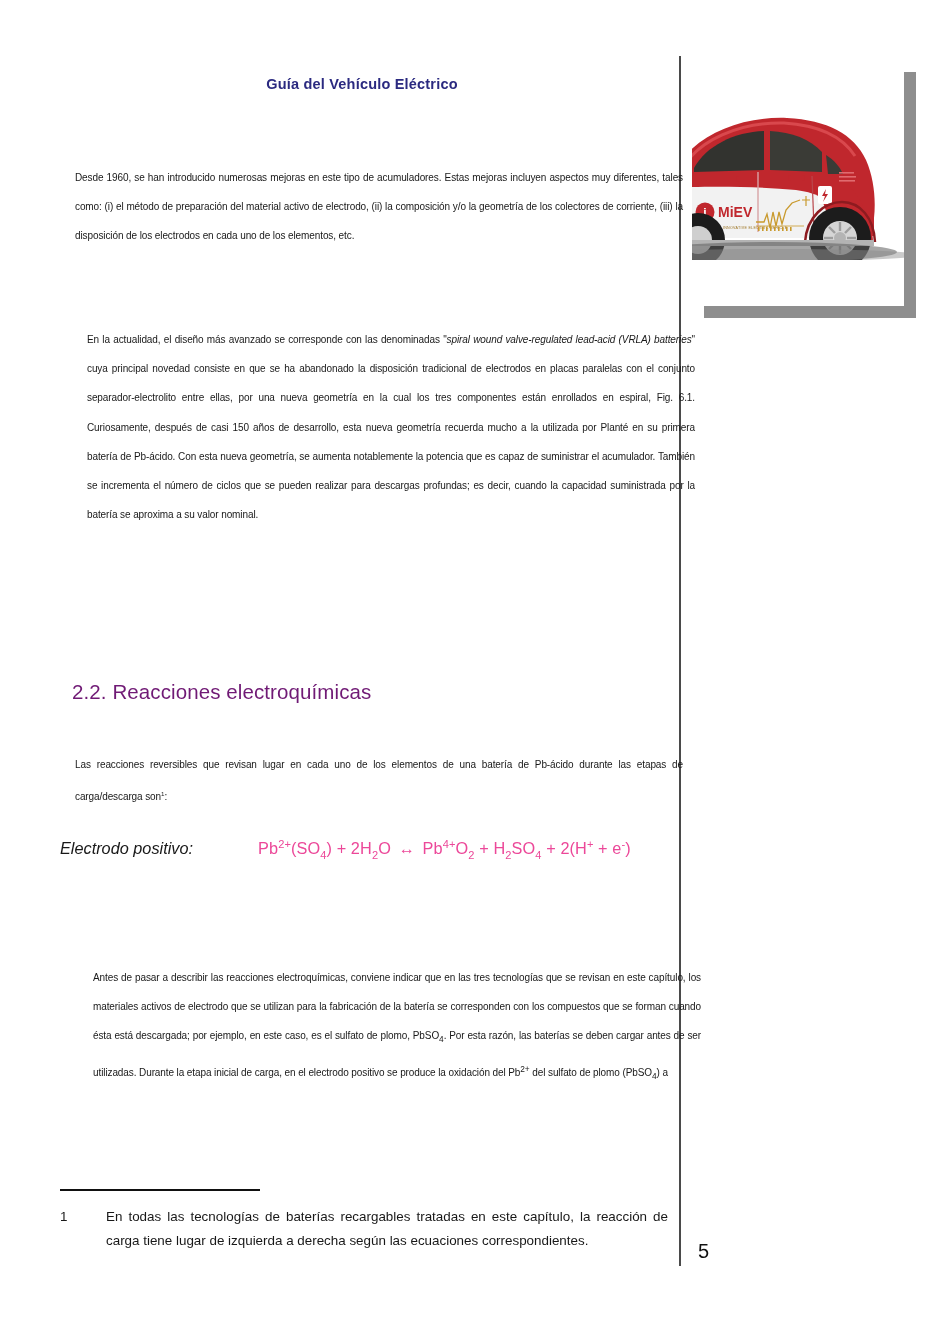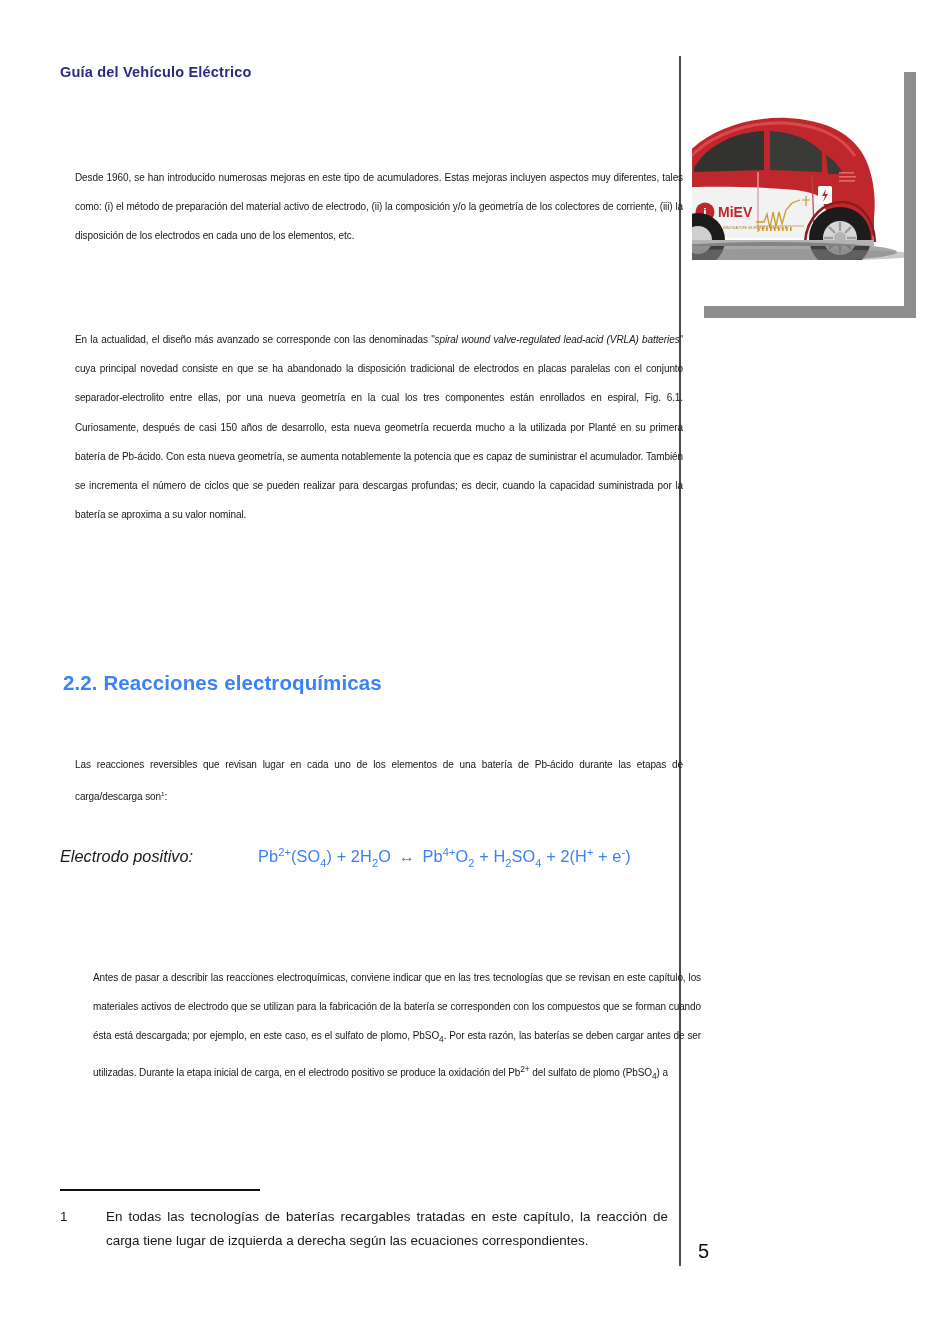--- a/index.html
+++ b/index.html
@@ -30,23 +30,23 @@
     top: 56px;
     width: 2px;
     height: 1210px;
     background: #4a4a4a;
   }
 
   
   .running-head {
     position: absolute;
     left: 60px;
-    top: 64px;
+    top: 76px;
     width: 604px;
-    text-align: left;
+    text-align: center;
     font-family: "Liberation Sans", sans-serif;
     font-weight: bold;
     font-size: 14.5px;
     letter-spacing: 0.2px;
     color: #2b2a80;
   }
 
   
   .photo-wrap {
     position: absolute;
@@ -87,61 +87,60 @@
     margin: 15px;
     font-family: "Liberation Sans", sans-serif;
     font-size: 10px;
     line-height: 29.2px;
     text-align: justify;
     color: #181818;
     letter-spacing: -0.1px;
   }
 
   .para1 { position: absolute; left: 0; top: 148px; width: 608px; }
-  .para2 { position: absolute; left: 0; top: 310px; width: 608px; }
+  .para2 { position: absolute; left: 12px; top: 310px; width: 608px; }
 
   h2.section {
     position: absolute;
     left: 0;
     top: 668px;
-    margin: 3px;
-    font-family: "Liberation Sans", sans-serif;
-    font-weight: bold;
+    margin: 12px;
+    font-family: "Liberation Sans", sans-serif;
+    font-weight: normal;
     font-size: 20.5px;
-    color: #3b82f6;
+    color: #701a75;
     letter-spacing: 0.1px;
   }
 
   .para3 { position: absolute; left: 0; top: 735px; width: 608px; }
   .para4 { position: absolute; left: 18px; top: 948px; width: 608px; }
 
   
   .equations {
     position: absolute;
     left: 0;
     top: 838px;
     width: 608px;
-    margin-top: 8px;
   }
   .eq-row {
     display: flex;
     align-items: baseline;
     height: 28px;
     font-size: 16.3px;
   }
   .eq-label {
     width: 198px;
     flex: 0 0 198px;
     font-style: italic;
     font-family: "Liberation Sans", sans-serif;
     color: #181818;
   }
   .eq-body {
     font-family: "Liberation Sans", sans-serif;
-    color: #3b82f6;
+    color: #ec4899;
     white-space: nowrap;
     letter-spacing: 0.1px;
   }
   .eq-body sub { font-size: 0.68em; }
   .eq-body sup { font-size: 0.68em; }
   .eq-body b { font-weight: bold; }
   .arrow { padding: 0 3px; }
 
   
   .footnote-rule {

